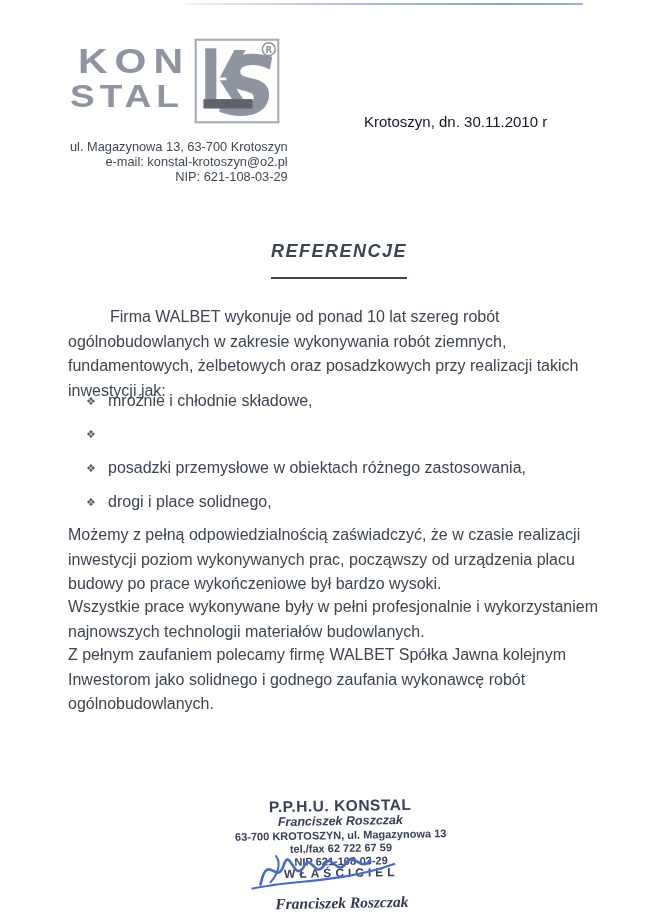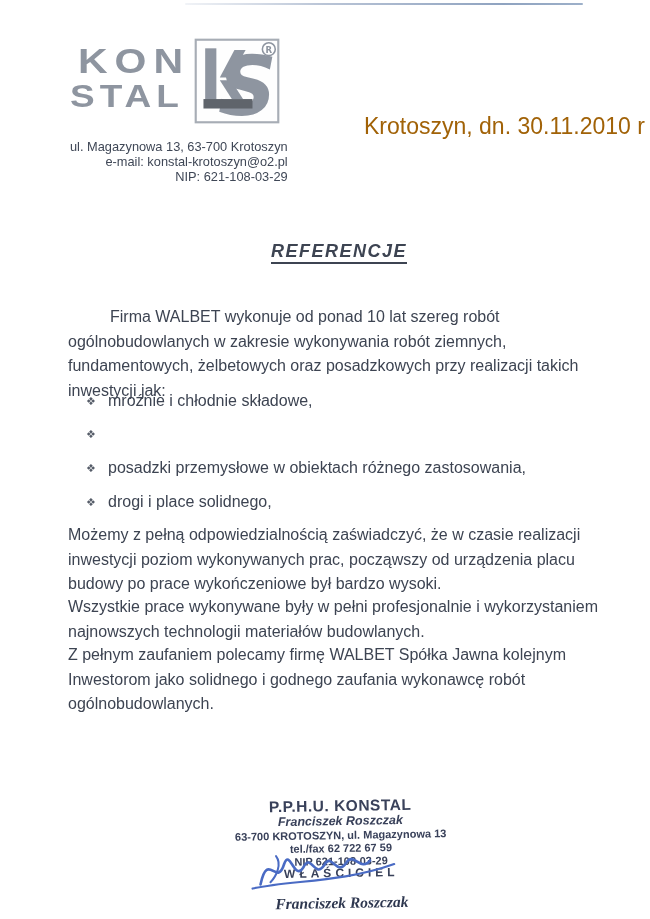--- a/index.html
+++ b/index.html
@@ -17,31 +17,31 @@
     background:linear-gradient(90deg, rgba(160,175,200,0.15), #b9c4d6 35%, #8fa3c0 80%, #9db0c9);
     border-radius:1px;
   }
   
   .logo{position:absolute;left:70px;top:40px;display:flex;align-items:flex-end;}
   .logo-text{color:#8e95a0;font-weight:bold;line-height:1;transform:scaleY(0.85);transform-origin:top left;}
   .logo-line1{font-size:41px;letter-spacing:7px;padding-left:8px;}
   .logo-line2{font-size:37px;letter-spacing:5px;margin-top:2px;}
   .ks-box{width:86px;height:86px;margin-left:4px;margin-top:-2px;}
   
-  .date{position:absolute;left:364px;top:113px;font-size:23px;color:#a16207;}
+  .date{position:absolute;left:364px;top:113px;font-size:15px;color:#0f172a;}
   
   .contact{position:absolute;left:70px;top:139px;font-size:12.8px;line-height:15.2px;color:#3f4756;text-align:right;}
   
   .title{
     position:absolute;left:0;top:241px;width:100%;text-align:center;
   }
   .title span{
     display:inline-block;margin-left:28px;
     font-size:18px;font-weight:bold;font-style:italic;letter-spacing:1.5px;
-    border-bottom:2px solid #3d4452;padding-bottom:0;
+    border-bottom:2px solid #3d4452;padding-bottom:15px;
   }
   
   .para{
     position:absolute;left:68px;width:538px;
     font-size:16px;line-height:24.5px;color:#3d4452;
   }
   .p1{top:305px;text-indent:42px;}
   .p2{top:523px;}
   .p3{top:595px;}
   .p4{top:643px;}

